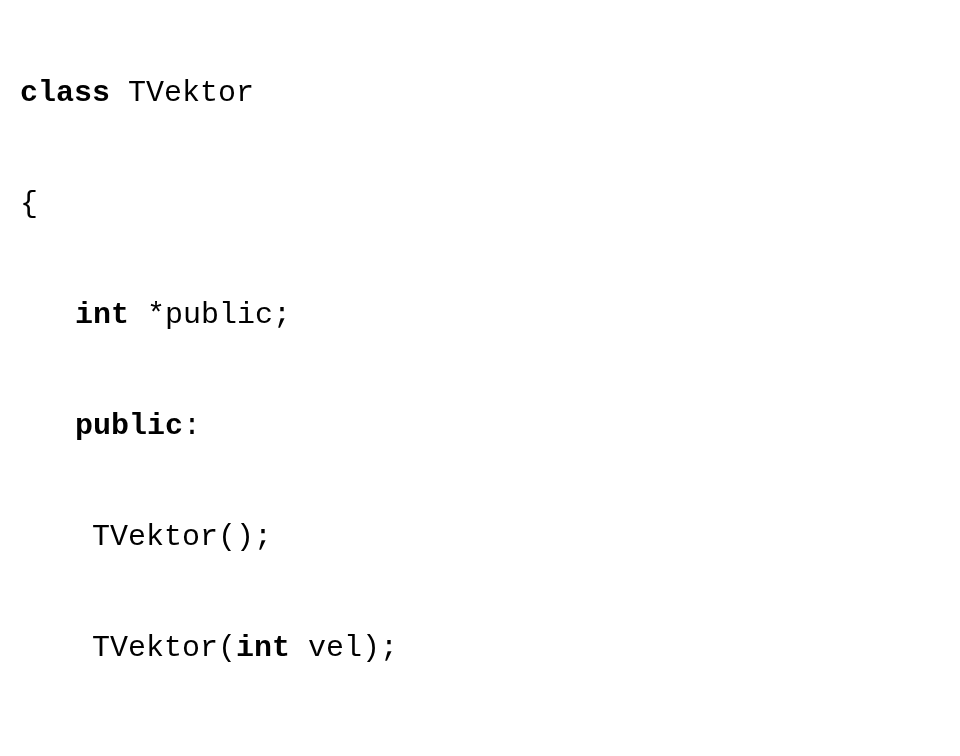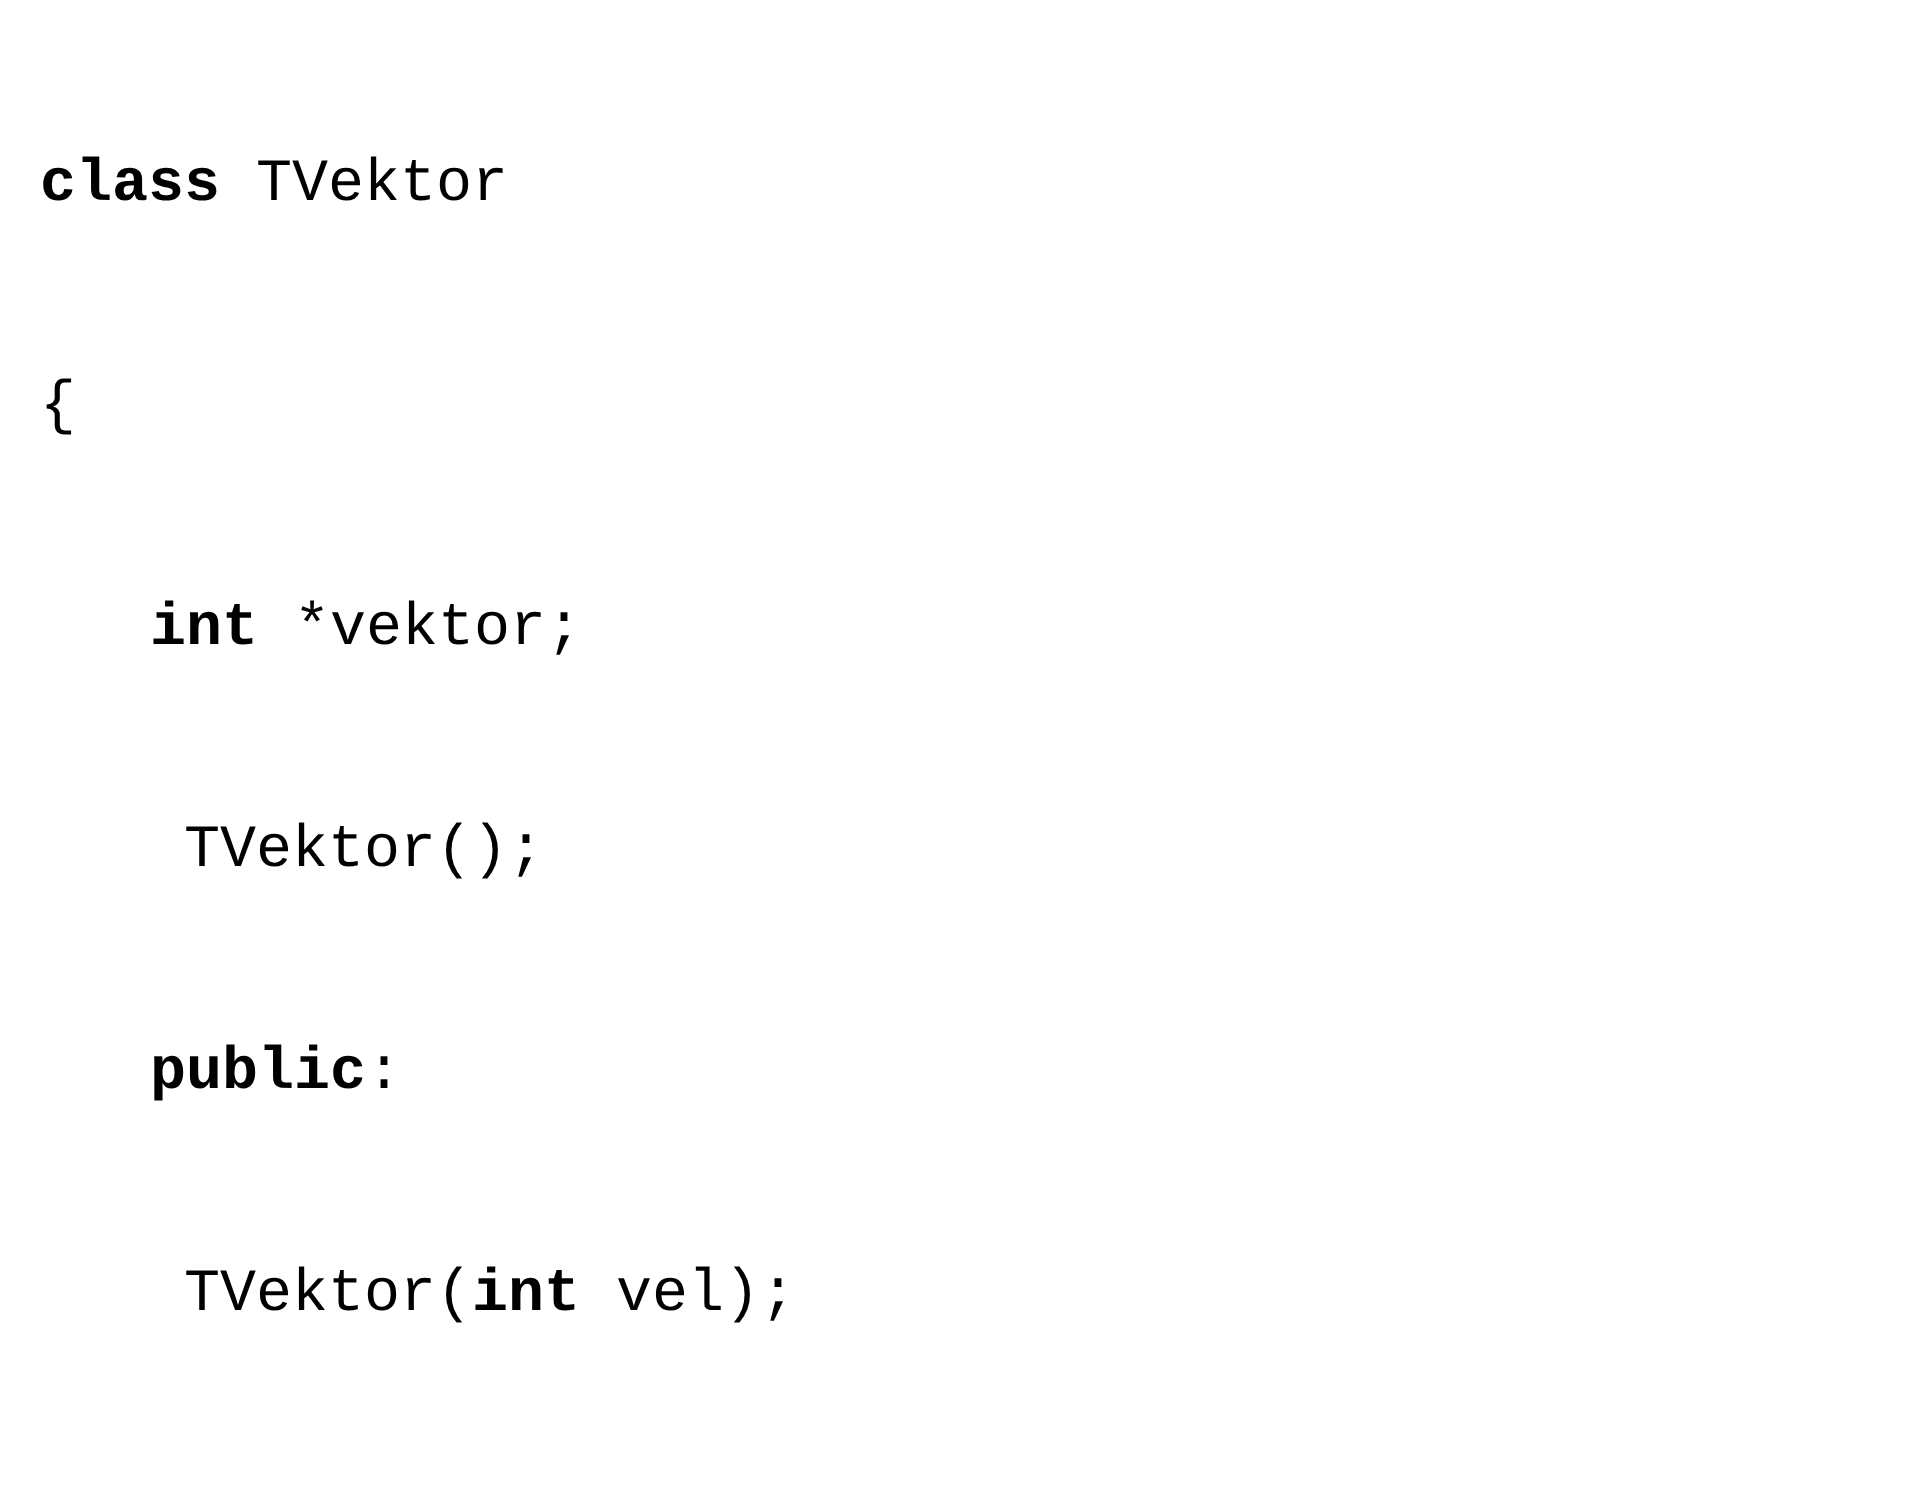--- a/index.html
+++ b/index.html
@@ -30,23 +30,23 @@
   .ind2 {
     padding-left: 72px;
   }
 </style>
 </head>
 <body>
 
 <div class="page">
 <span class="line"><span class="kw">class</span><span> TVektor</span></span>
 <span class="line">{</span>
-<span class="line ind1"><span class="kw">int</span><span> *vektor;</span></span>
+<span class="line ind1"><span class="kw">int</span><span> *public;</span></span>
+<span class="line ind1"><span class="kw">public</span><span>:</span></span>
 <span class="line ind2"><span>TVektor();</span></span>
-<span class="line ind1"><span class="kw">public</span><span>:</span></span>
 <span class="line ind2"><span>TVektor(</span><span class="kw">int</span><span> vel);</span></span>
 
 
 
 
 
 
 
 </div>
 

